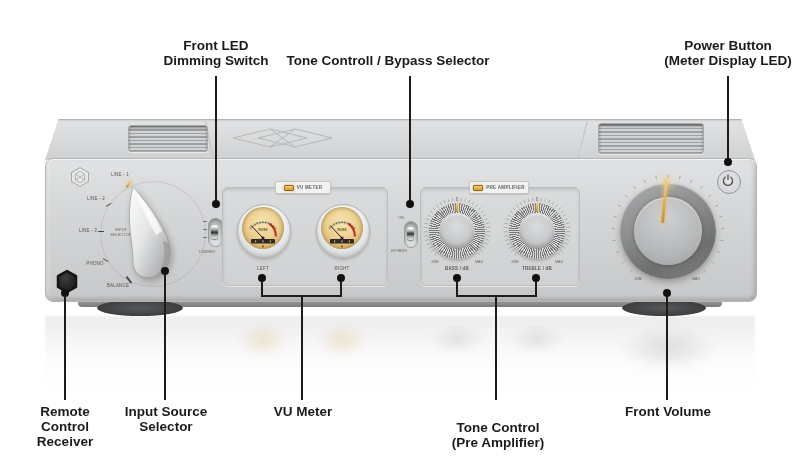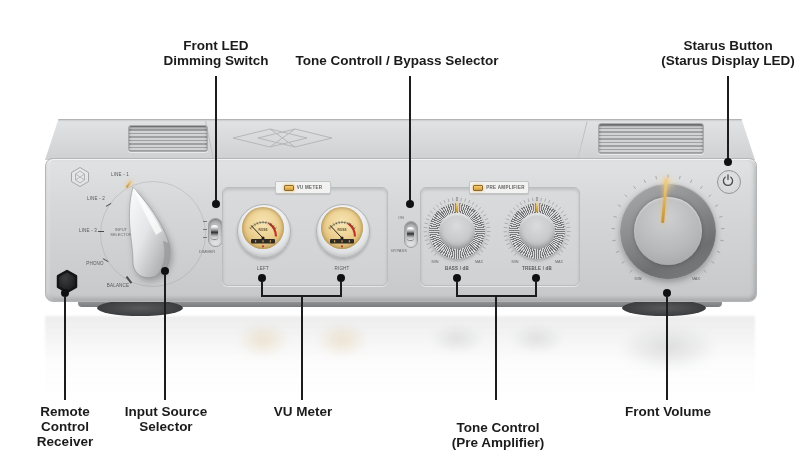--- a/index.html
+++ b/index.html
@@ -398,26 +398,26 @@
   <div class="clh" style="left:456px;top:295px;width:81px;"></div>
   <div class="cl" style="left:495px;top:295px;height:105px;"></div>
 
   <div class="cd" style="left:663px;top:289px;"></div>
   <div class="cl" style="left:666px;top:296px;height:104px;"></div>
 
   <div class="lbl" style="left:216px;top:38px;">
     <div>Front LED</div>
     <div>Dimming Switch</div>
   </div>
-  <div class="lbl" style="left:397px;top:53px;text-align:right;">
+  <div class="lbl" style="left:388px;top:53px;text-align:right;">
     <div>Tone Controll / Bypass Selector</div>
   </div>
   <div class="lbl" style="left:728px;top:38px;">
-    <div>Starus Button</div>
-    <div>(Starus Display LED)</div>
+    <div>Power Button</div>
+    <div>(Meter Display LED)</div>
   </div>
 
   <div class="lbl" style="left:65px;top:404px;">
     <div>Remote</div>
     <div>Control</div>
     <div>Receiver</div>
   </div>
   <div class="lbl" style="left:166px;top:404px;">
     <div>Input Source</div>
     <div>Selector</div>

